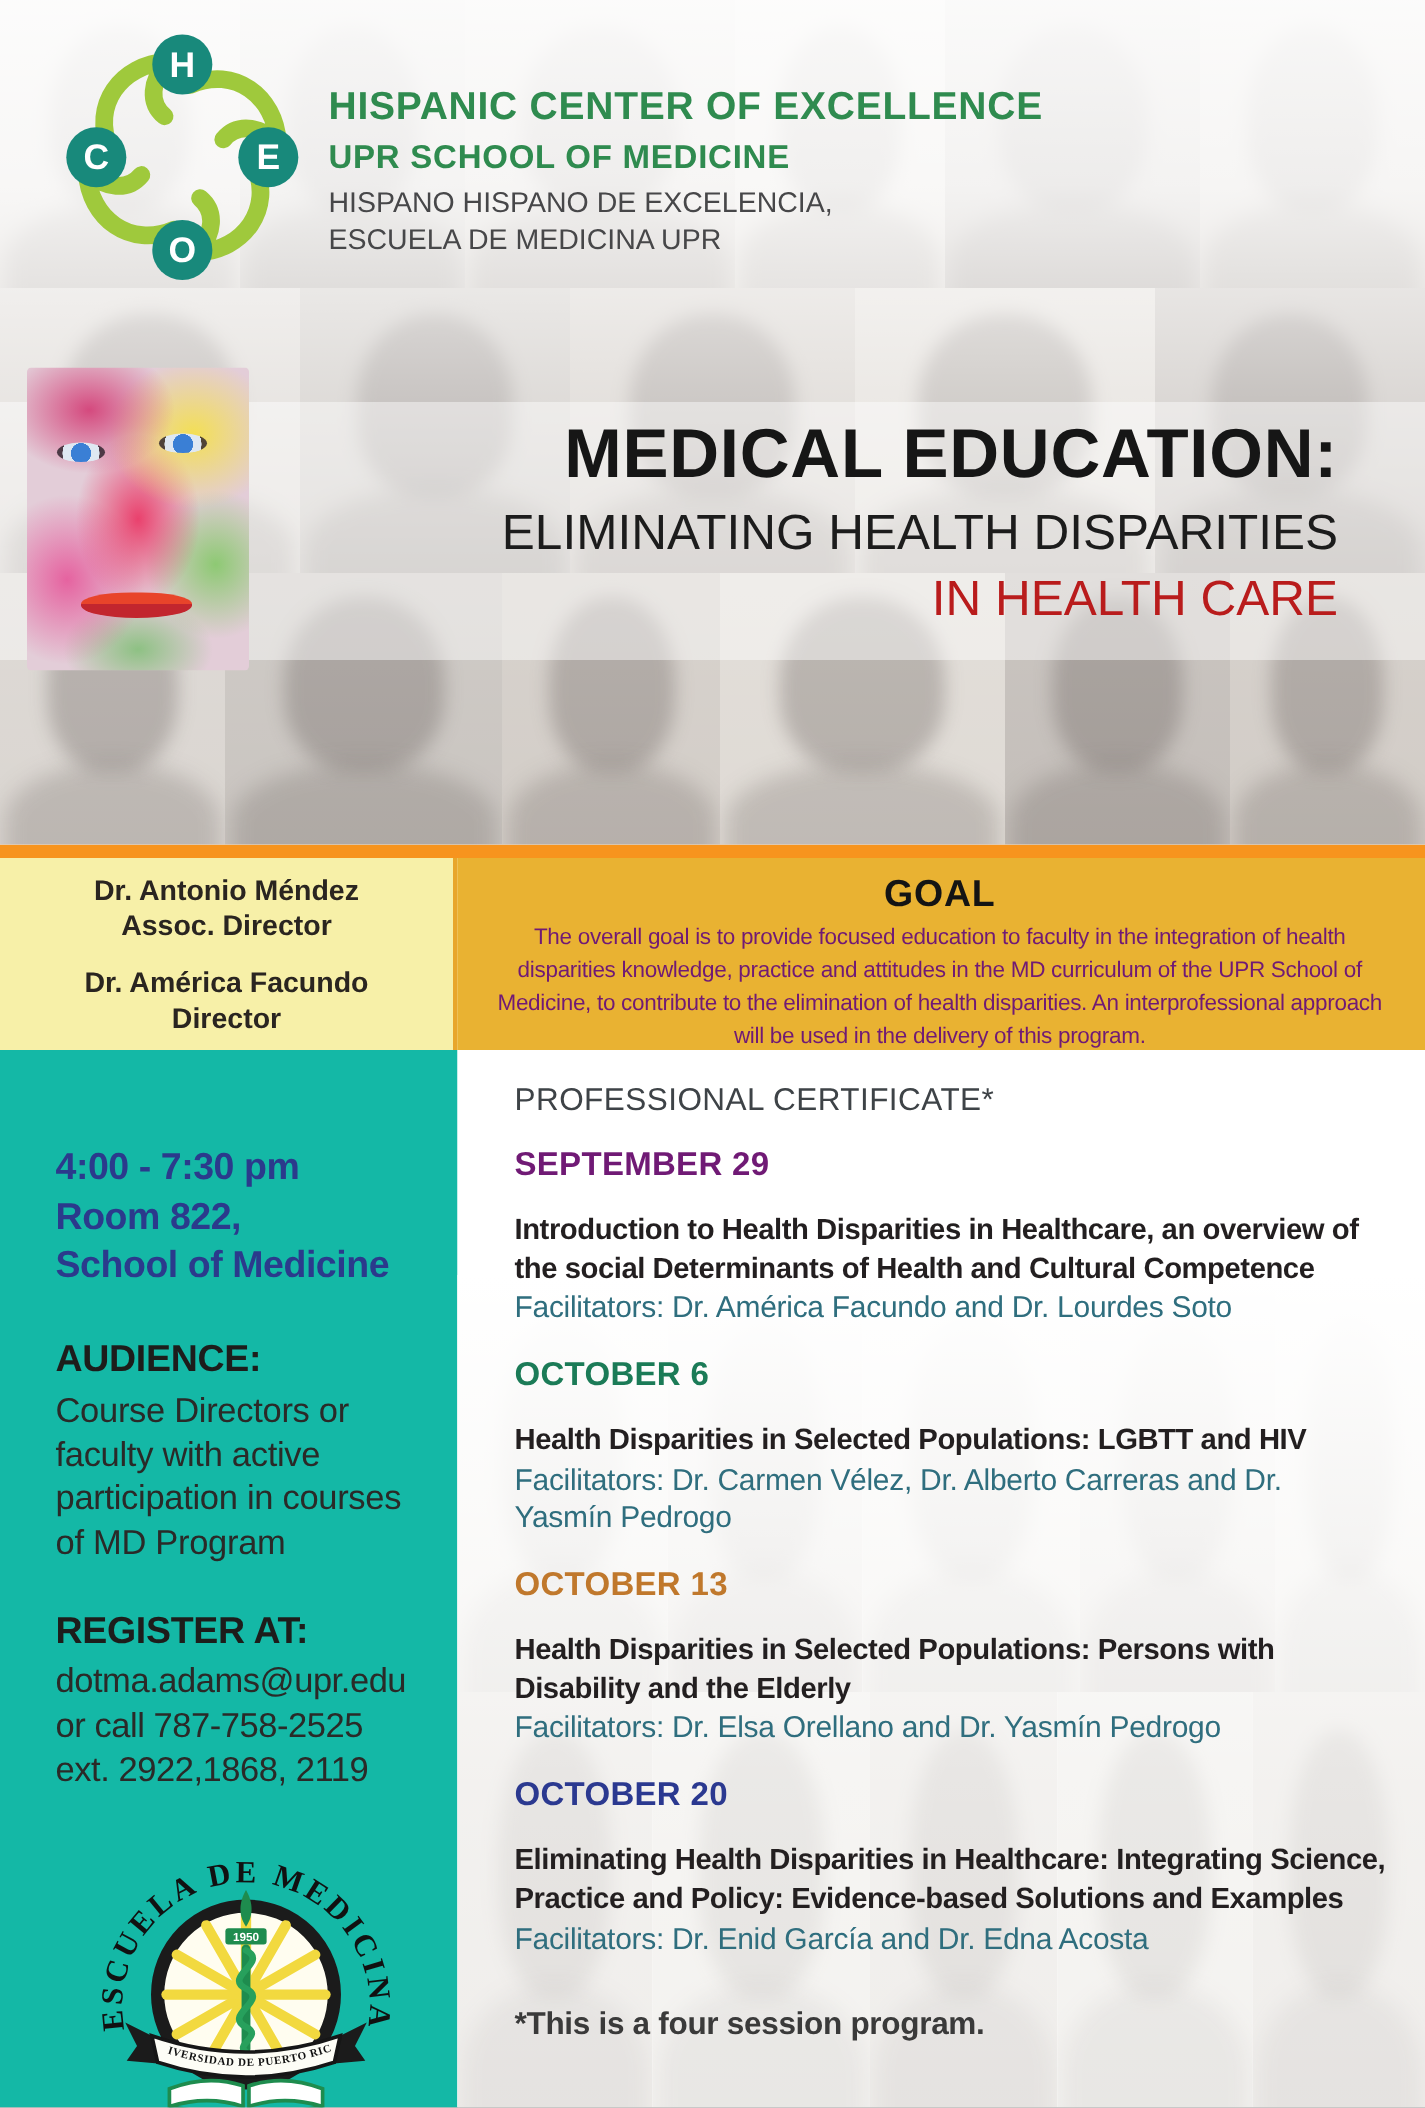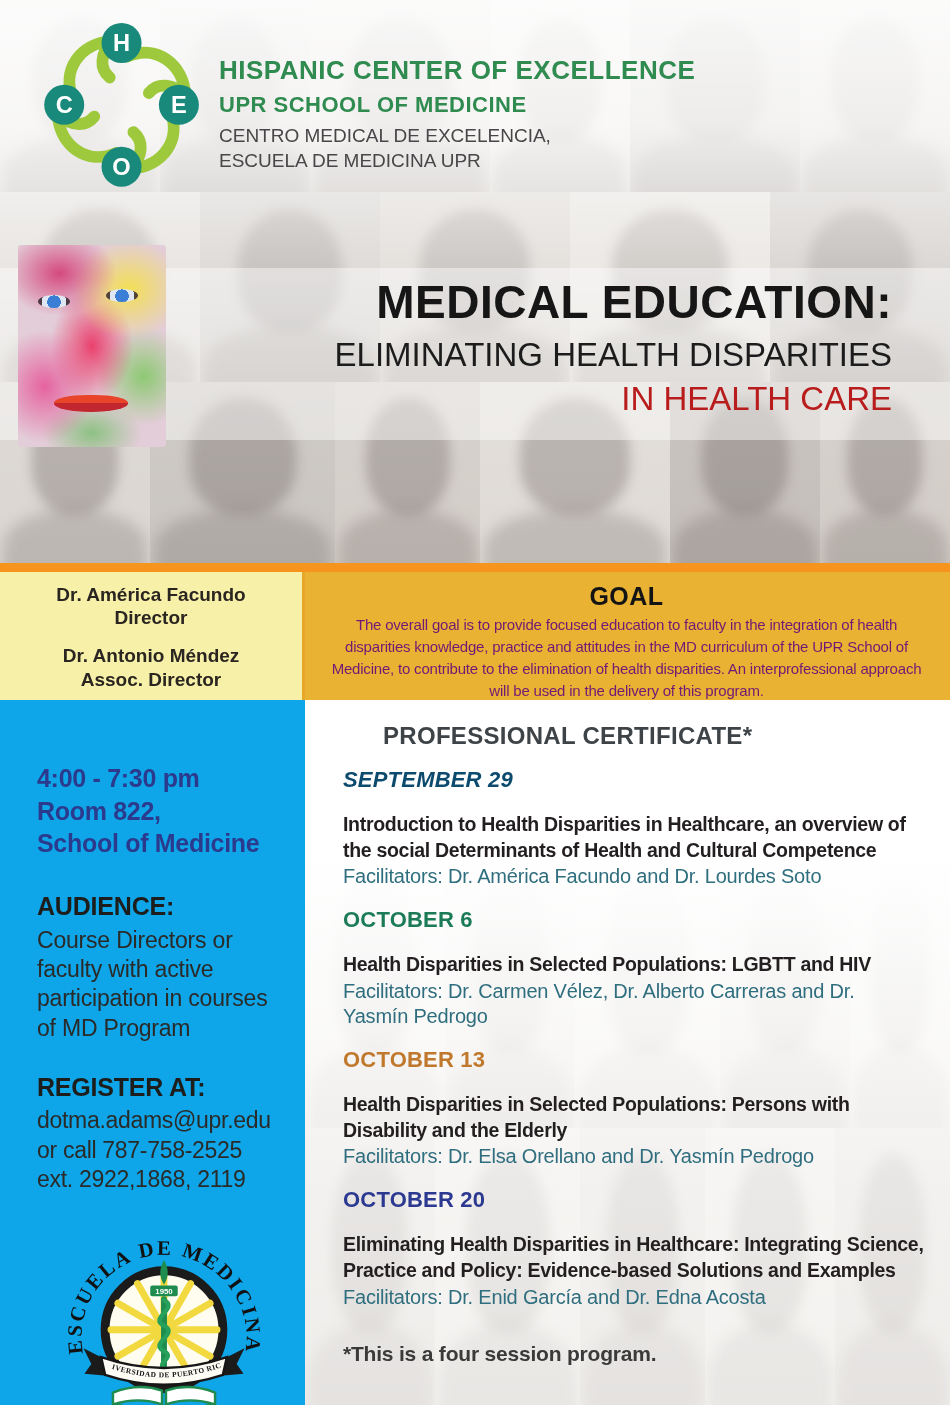--- a/index.html
+++ b/index.html
@@ -72,21 +72,21 @@
     display:flex; flex-direction:column; justify-content:center; text-align:center; padding-top:2px; }
   .director-entry { margin:7px 0; }
   .director-name, .director-role { font-size:19px; font-weight:700; color:#2a2520; line-height:1.25; }
   .goal { flex:1; background:#E9B232; padding:10px 26px 0 24px;text-align:center; }
   .goal-heading { font-size:25px; font-weight:800; color:#141414; letter-spacing:0.5px; }
   .goal-text { margin-top:3px; font-size:15px; letter-spacing:-0.2px; line-height:22px;
     color:#701a75; max-width:608px; }
 
   
   .bottom-row { display:flex; width:950px; height:705px; }
-  .sidebar { width:305px; background:#0ea5e9; padding:62px 15px 0 37px; }
+  .sidebar { width:305px; background:#14b8a6; padding:62px 15px 0 37px; }
   .time-block { color:#2B3A8C; font-weight:800; font-size:25px; letter-spacing:-0.3px; line-height:1.3; }
   .aud-heading, .reg-heading { font-size:25px; font-weight:800; color:#1d1d1b; letter-spacing:-0.2px; }
   .aud-heading { margin-top:32px; }
   .aud-text { margin-top:5px; font-size:23px; color:#2a2a28; line-height:1.28; max-width:240px; letter-spacing:-0.2px; }
   .reg-heading { margin-top:30px; }
   .reg-line { font-size:23px; color:#2a2a28; line-height:1.28; letter-spacing:-0.3px; }
   .reg-lines { margin-top:4px; }
   .seal-wrap { margin-top:14px; width:100%; display:flex; justify-content:center; }
   .seal-svg { width:216px; height:208px; }
 
@@ -96,21 +96,21 @@
     display:flex; flex-wrap:wrap; overflow:hidden; }
   .faint-collage .face-tile { height:278px; }
   .faint .face-tile:nth-child(n){ background:#edebe7; }
   .faint .face-tile:nth-child(2n){ background:#e7e4e0; }
   .faint .face-tile:nth-child(n)::before { background:rgba(80,70,65,0.14); }
   .faint .face-tile:nth-child(n)::after { background:rgba(80,70,65,0.10); }
   .faint-fade { position:absolute; left:0; right:0; top:150px; bottom:0; z-index:1;
     background:linear-gradient(to bottom, #ffffff 0%, rgba(255,255,255,0.78) 28%,
       rgba(255,255,255,0.5) 60%, rgba(255,255,255,0.35) 100%); }
   .sessions-content { position:relative; z-index:2; padding:22px 20px 0 38px; }
-  .prog-heading { font-size:24px; font-weight:700; letter-spacing:0.3px; color:#3E4347;margin-left:40px; }
+  .prog-heading { font-size:21px; font-weight:400; letter-spacing:0.3px; color:#3E4347; }
   .session { margin-top:17px; }
   .session-date { font-size:22px; font-weight:800; letter-spacing:0.2px; }
   .session-title { margin-top:19px; font-size:19.5px; font-weight:700; letter-spacing:-0.3px;
     color:#231F20; line-height:1.32; max-width:600px; }
   .session-facilitators { margin-top:1px; font-size:20px; font-weight:400; letter-spacing:-0.2px;
     color:#2F6E7E; line-height:1.28; max-width:565px; }
   .footnote { margin-top:32px; font-size:21px; font-weight:600; letter-spacing:-0.2px; color:#3a3a3a; }
 </style>
 </head>
 <body>
@@ -163,21 +163,21 @@
         <g fill="#ffffff" font-family="Liberation Sans, sans-serif" font-size="26" font-weight="bold" text-anchor="middle">
           <text x="97" y="43">H</text>
           <text x="34" y="111">C</text>
           <text x="160" y="111">E</text>
           <text x="97" y="179">O</text>
         </g>
       </svg>
       <div class="brand-text">
         <div class="brand-l1">HISPANIC CENTER OF EXCELLENCE</div>
         <div class="brand-l2">UPR SCHOOL OF MEDICINE</div>
-        <div class="brand-l3">CENTRO MEDICAL DE EXCELENCIA,</div>
+        <div class="brand-l3">HISPANO HISPANO DE EXCELENCIA,</div>
         <div class="brand-l4">ESCUELA DE MEDICINA UPR</div>
       </div>
     </header>
 
     <div class="face-art">
       <div class="eye eye-left"></div>
       <div class="eye eye-right"></div>
       <div class="lips"></div>
     </div>
 
@@ -186,26 +186,26 @@
       <div class="ht2">ELIMINATING HEALTH DISPARITIES</div>
       <div class="ht3">IN HEALTH CARE</div>
     </div>
   </section>
 
   <div class="orange-strip"></div>
 
   <div class="mid-row">
     <aside class="directors">
       <div class="director-entry">
+        <div class="director-name">Dr. Antonio Méndez</div>
+        <div class="director-role">Assoc. Director</div>
+      </div>
+      <div class="director-entry">
         <div class="director-name">Dr. América Facundo</div>
         <div class="director-role">Director</div>
-      </div>
-      <div class="director-entry">
-        <div class="director-name">Dr. Antonio Méndez</div>
-        <div class="director-role">Assoc. Director</div>
       </div>
     </aside>
     <section class="goal">
       <h2 class="goal-heading">GOAL</h2>
       <p class="goal-text">The overall goal is to provide focused education to faculty in the integration of health disparities knowledge, practice and attitudes in the MD curriculum of the UPR School of Medicine, to contribute to the elimination of health disparities. An interprofessional approach will be used in the delivery of this program.</p>
     </section>
   </div>
 
   <div class="bottom-row">
 
@@ -277,21 +277,21 @@
         <div class="face-tile tw125" style="width:125px"></div>
         <div class="face-tile tw130"></div>
         <div class="face-tile tw115" style="width:115px"></div>
       </div>
       <div class="faint-fade"></div>
 
       <div class="sessions-content">
         <h2 class="prog-heading">PROFESSIONAL CERTIFICATE*</h2>
 
         <article class="session">
-          <h3 class="session-date" style="color: #0c4a6e; font-style: italic;">SEPTEMBER 29</h3>
+          <h3 class="session-date" style="color: #701a75;">SEPTEMBER 29</h3>
           <p class="session-title">Introduction to Health Disparities in Healthcare, an overview of the social Determinants of Health and Cultural Competence</p>
           <p class="session-facilitators">Facilitators: Dr. América Facundo and Dr. Lourdes Soto</p>
         </article>
 
         <article class="session">
           <h3 class="session-date" style="color: rgb(27, 123, 87);">OCTOBER 6</h3>
           <p class="session-title">Health Disparities in Selected Populations: LGBTT and HIV</p>
           <p class="session-facilitators">Facilitators: Dr. Carmen Vélez, Dr. Alberto Carreras and Dr. Yasmín Pedrogo</p>
         </article>
 

